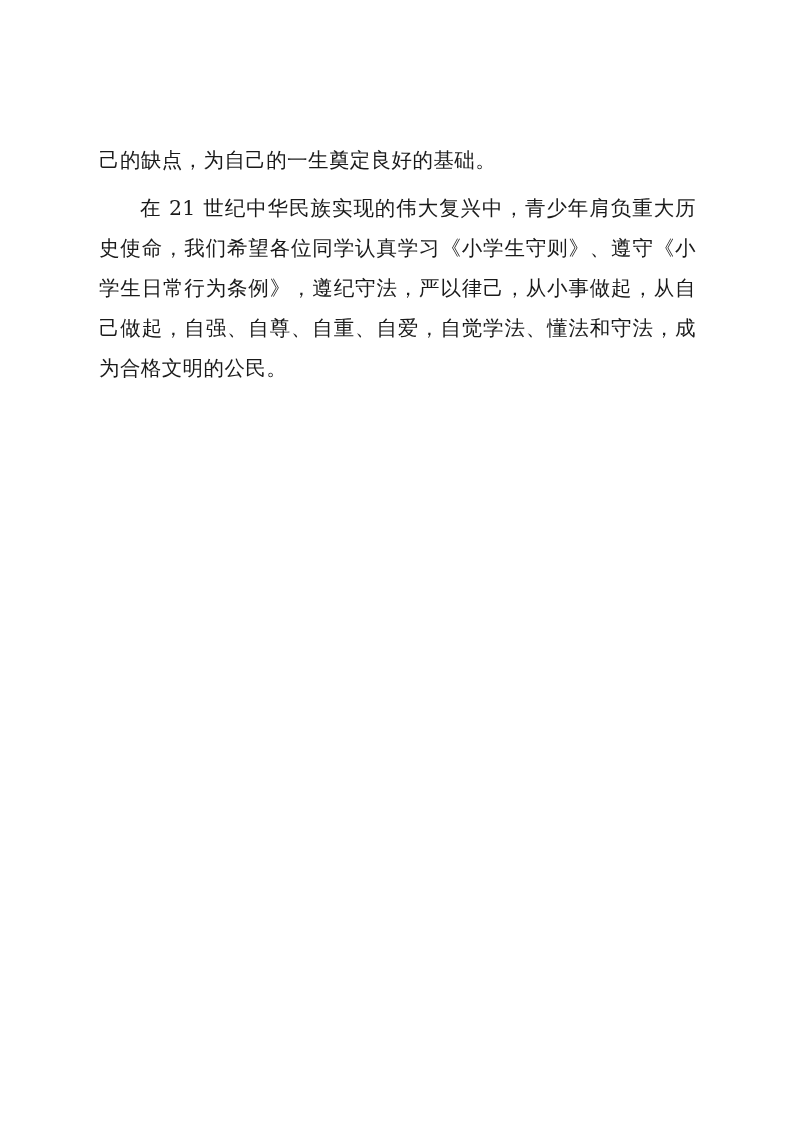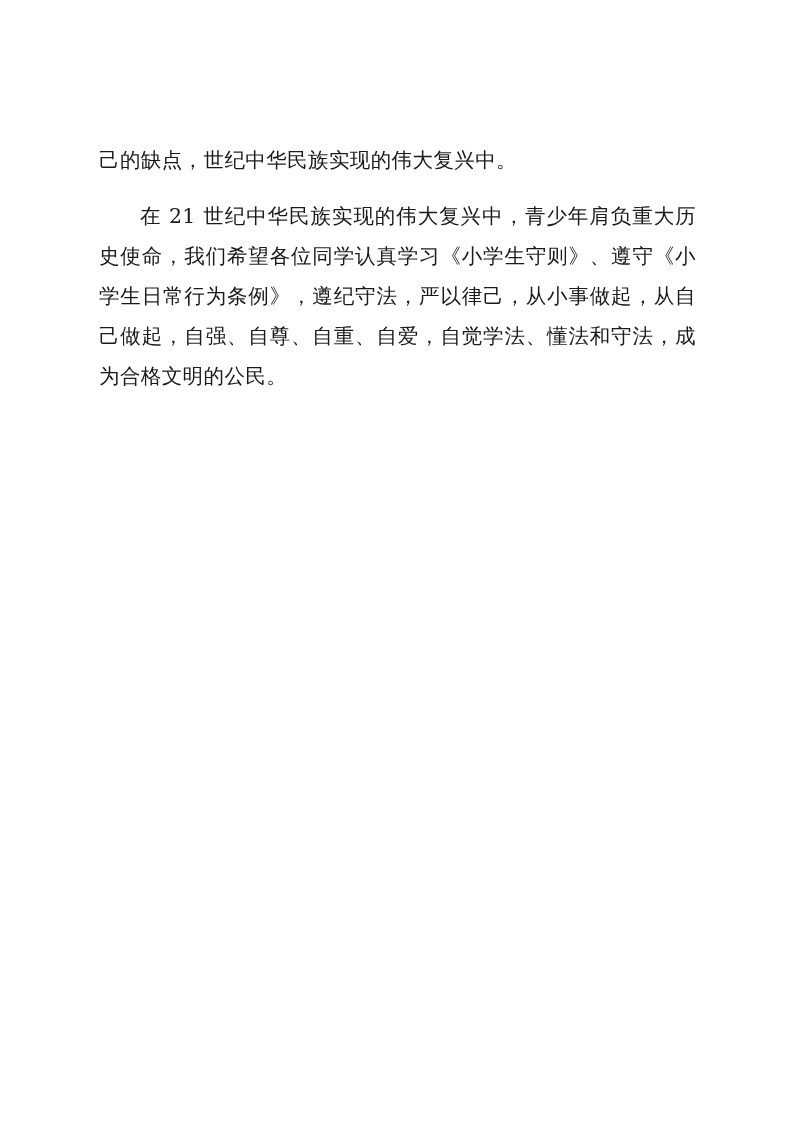--- a/index.html
+++ b/index.html
@@ -32,24 +32,24 @@
     text-align: justify;
     text-justify: inter-ideograph;
     letter-spacing: 0.4px;
     margin: 0;
     word-break: break-all;
   }
   .para.indent {
     text-indent: 41px;
   }
   .para + .para {
-    margin-top: 16px;
+    margin-top: 8px;
   }
 </style>
 </head>
 <body>
 
 <div class="page">
   <div class="doc-body">
-    <p class="para">己的缺点，世纪中华民族实现的伟大复兴中。</p>
+    <p class="para">己的缺点，为自己的一生奠定良好的基础。</p>
     <p class="para indent">在 21 世纪中华民族实现的伟大复兴中，青少年肩负重大历史使命，我们希望各位同学认真学习《小学生守则》、遵守《小学生日常行为条例》，遵纪守法，严以律己，从小事做起，从自己做起，自强、自尊、自重、自爱，自觉学法、懂法和守法，成为合格文明的公民。</p>
   </div>
 </div>
 
 </body></html>

